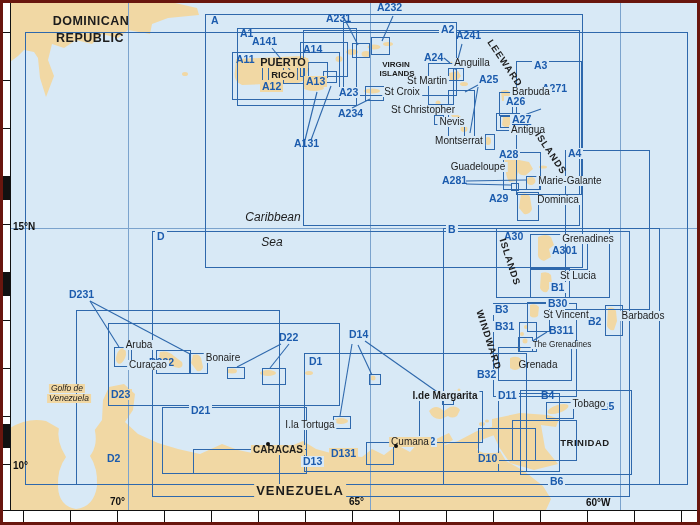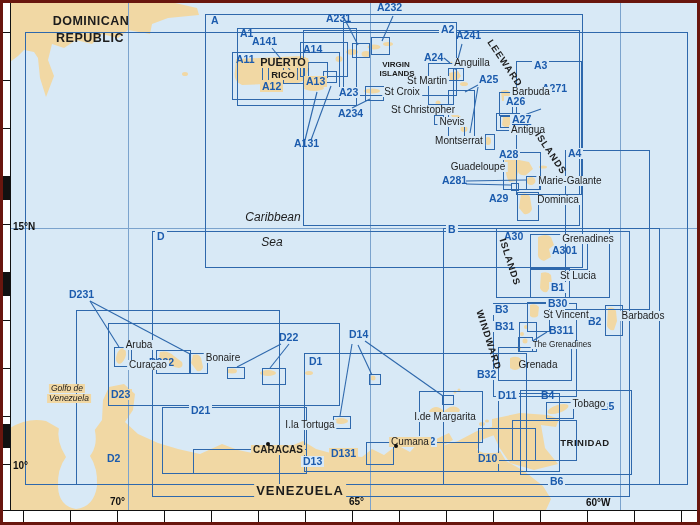--- a/index.html
+++ b/index.html
@@ -262,21 +262,21 @@
     <div class="glabel bg-s" style="left: 562px; top: 341px; font-size: 8.2px; line-height: 8.2px;">The Grenadines</div>
     <div class="glabel" style="left: 538px; top: 360px;">Grenada</div>
     <div class="glabel bg-s" style="left: 589px; top: 399px;">Tobago</div>
     <div class="glabel" style="left: 585px; top: 438px; font-size: 9.5px; line-height: 9.5px; font-weight: bold; letter-spacing: 0.5px;">TRINIDAD</div>
     <div class="glabel bg-s" style="left: 139px; top: 340px;">Aruba</div>
     <div class="glabel bg-s" style="left: 148px; top: 360px;">Curaçao</div>
     <div class="glabel bg-s" style="left: 223px; top: 353px;">Bonaire</div>
     <div class="glabel bg-s" style="left: 310px; top: 420px;">I.la Tortuga</div>
     <div class="glabel bg-l" style="left: 278px; top: 445px; font-size: 10px; line-height: 10px; font-weight: bold;">CARACAS</div>
     <div class="glabel bg-l" style="left: 410px; top: 437px;">Cumana</div>
-    <div class="glabel bg-s" style="left: 445px; top: 412px;">I.de Margarita</div>
+    <div class="glabel bg-s" style="left: 445px; top: 391px; font-weight: bold;">I.de Margarita</div>
     <div class="glabel bg-l" style="left: 300px; top: 484px; font-size: 13px; line-height: 13px; font-weight: bold; letter-spacing: 1px;">VENEZUELA</div>
     <div class="glabel bg-l" style="left: 67px; top: 384px; font-size: 8.5px; line-height: 8.5px; font-style: italic;">Golfo de</div>
     <div class="glabel bg-l" style="left: 69px; top: 394px; font-size: 8.5px; line-height: 8.5px; font-style: italic;">Venezuela</div>
     <div class="glabel rot" style="left: 505px; top: 63px; font-size: 9.5px; line-height: 9.5px; font-weight: bold; letter-spacing: 1px; --r: 56deg;">LEEWARD</div>
     <div class="glabel rot" style="left: 551px; top: 153px; font-size: 9.5px; line-height: 9.5px; font-weight: bold; letter-spacing: 1px; --r: 56deg;">ISLANDS</div>
     <div class="glabel rot" style="left: 510px; top: 262px; font-size: 9.5px; line-height: 9.5px; font-weight: bold; letter-spacing: 1px; --r: 72deg;">ISLANDS</div>
     <div class="glabel rot" style="left: 489px; top: 340px; font-size: 9.5px; line-height: 9.5px; font-weight: bold; letter-spacing: 1px; --r: 72deg;">WINDWARD</div>
     <div class="dot" style="left: 266px; top: 442px;"></div>
     <div class="dot" style="left: 394px; top: 444px;"></div>
     <div class="sl-div" style="top: 32px;"></div>

